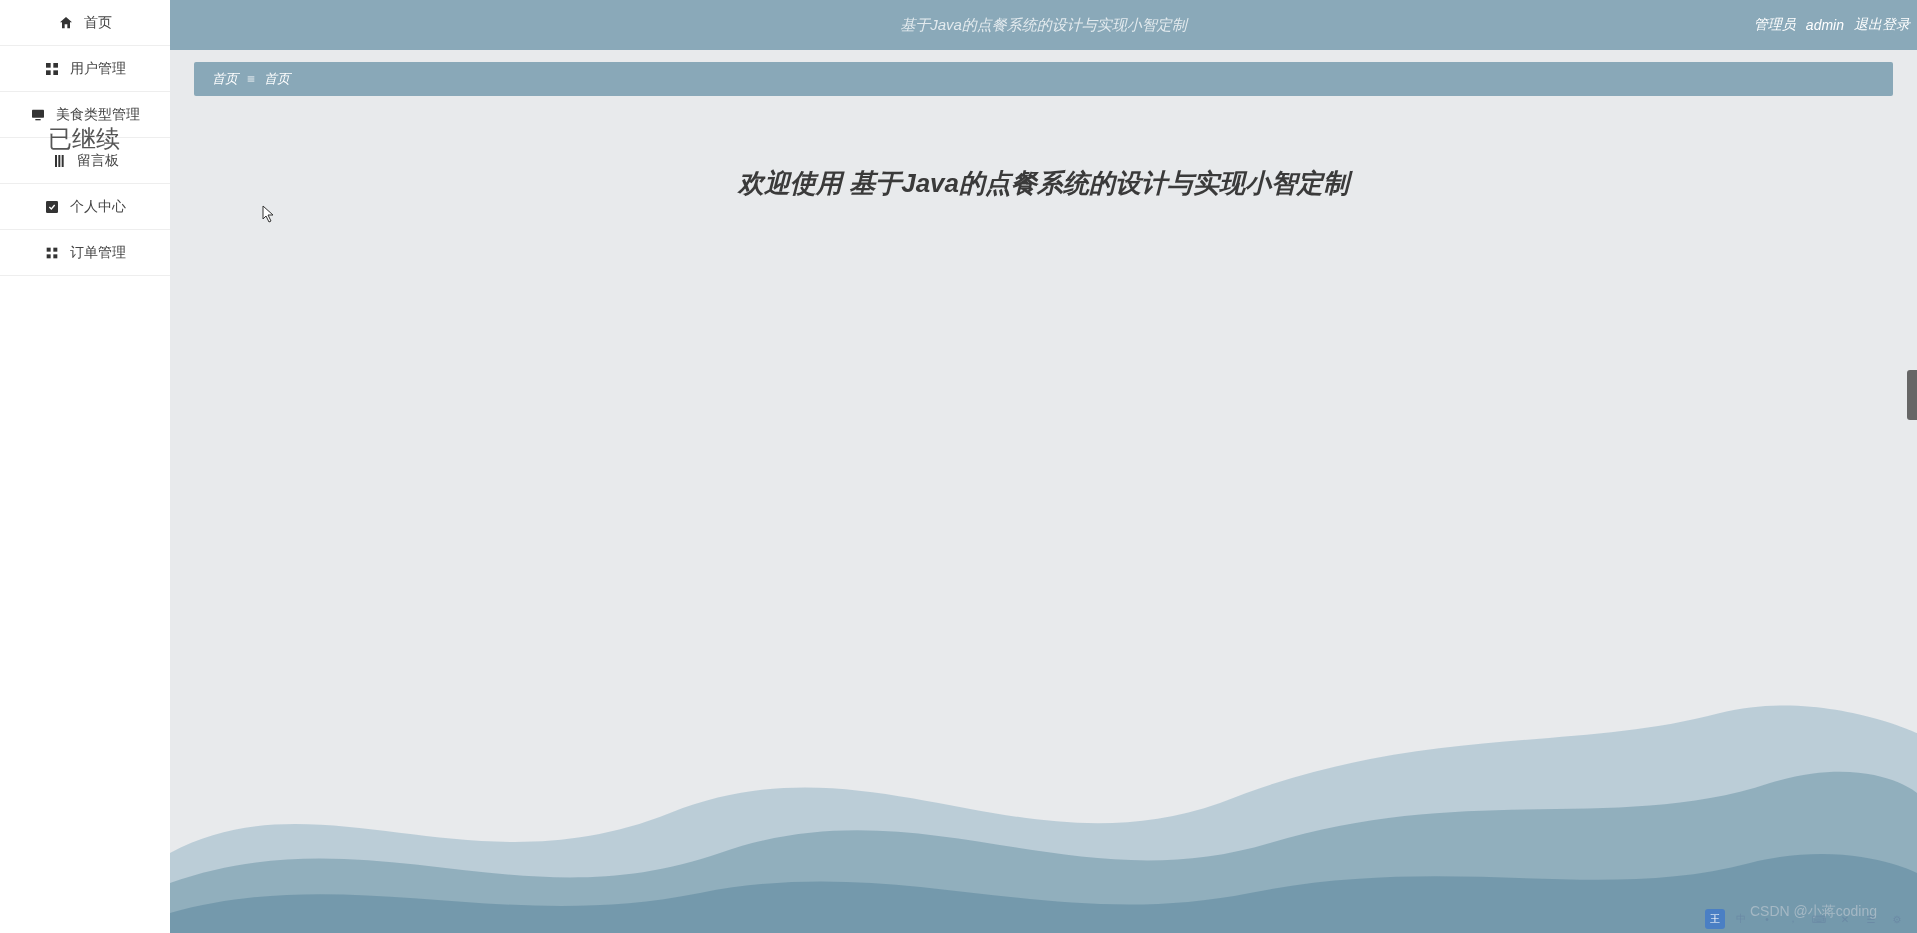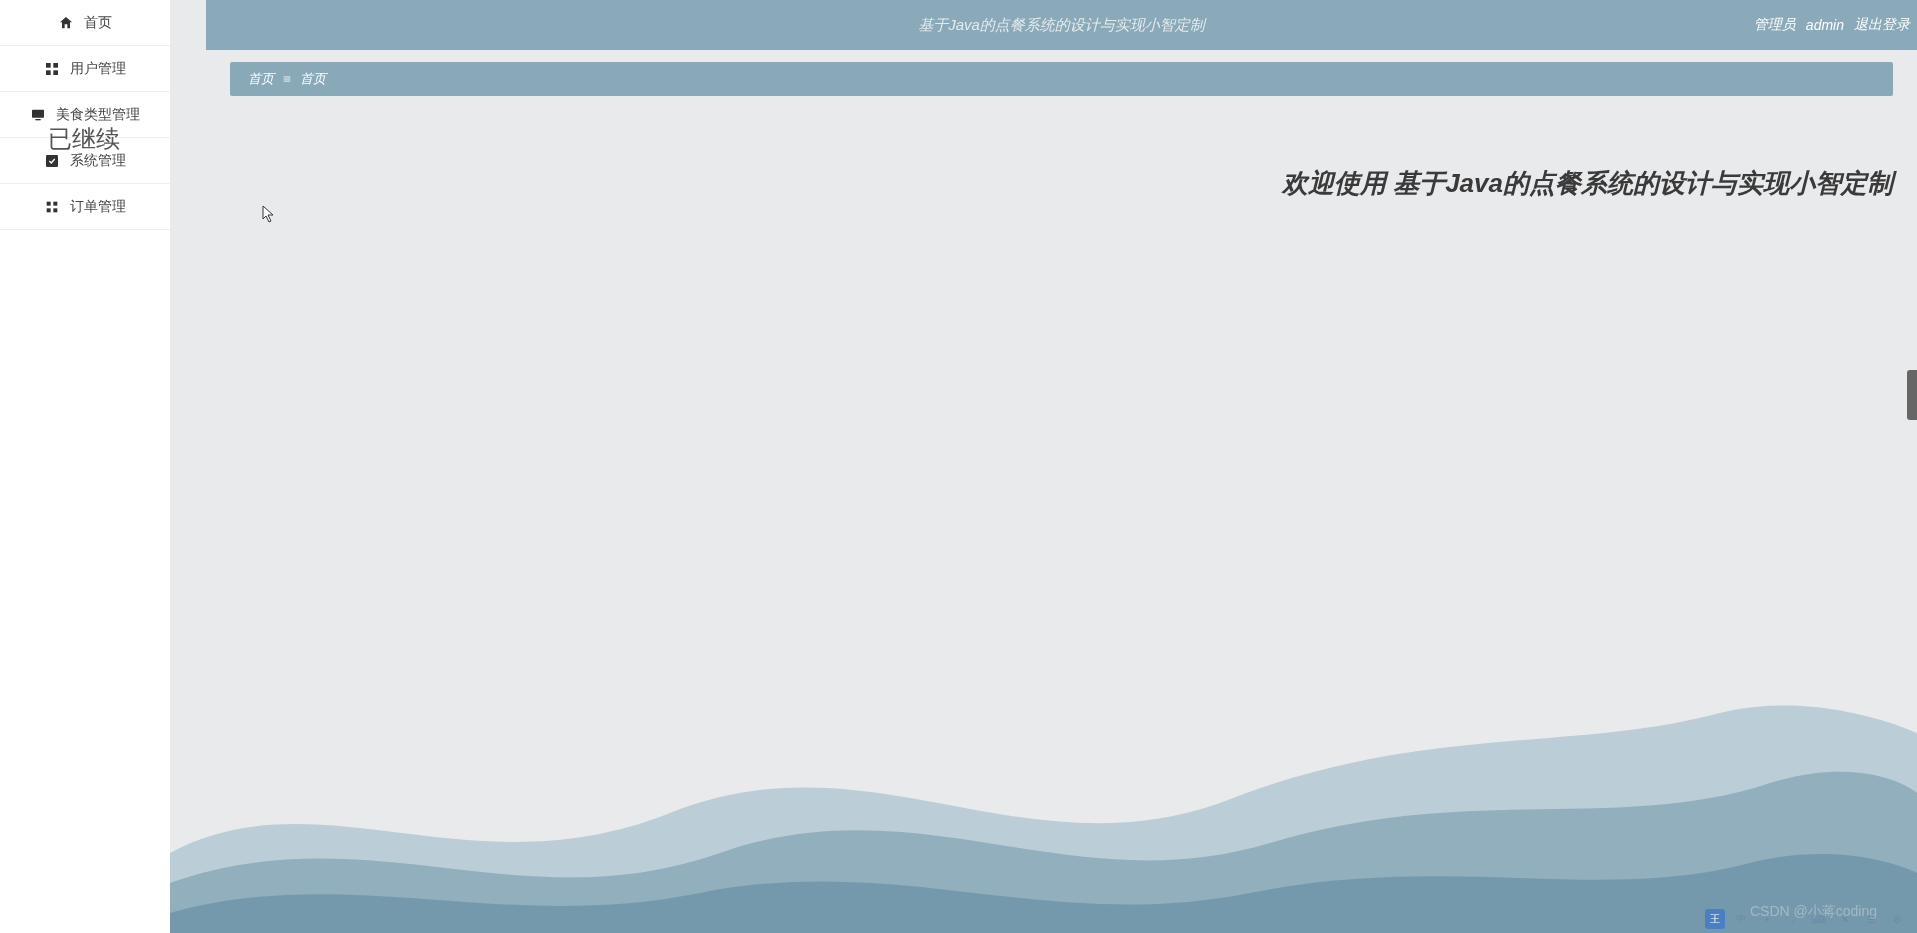--- a/index.html
+++ b/index.html
@@ -12,21 +12,20 @@
       background: #e8eaec;
       overflow: hidden;
       width: 1917px;
       height: 933px;
       position: relative;
     }
     .layout {
       display: flex;
       width: 100%;
       height: 100%;
-      gap: 36px;
     }
     .sidebar {
       width: 170px;
       background: #ffffff;
       height: 100%;
       flex-shrink: 0;
       position: relative;
       z-index: 10;
     }
     .sidebar-item {
@@ -114,21 +113,20 @@
     }
     .page-content {
       background: transparent;
       padding-top: 70px;
       text-align: center;
     }
     .welcome-text {
       font-size: 26px;
       font-weight: 600;
       color: #3a3a3a;
-      text-align: right;
     }
     .watermark {
       position: absolute;
       top: 95px;
       left: 48px;
       font-size: 24px;
       color: #555;
       pointer-events: none;
       z-index: 20;
       font-weight: 500;
@@ -231,25 +229,35 @@
         <svg viewBox="0 0 24 24" width="16" height="16" fill="#333">
             <rect x="3" y="4" width="18" height="12" rx="1"></rect>
             <rect x="8" y="18" width="8" height="2"></rect>
           </svg>
       </span>
       <span class="sidebar-label">美食类型管理</span>
     </div>
     <div class="sidebar-item">
       <span class="sidebar-icon">
         <svg viewBox="0 0 24 24" width="16" height="16" fill="#333">
+            <rect x="6" y="3" width="3" height="18"></rect>
+            <rect x="11" y="3" width="3" height="18"></rect>
+            <rect x="16" y="3" width="3" height="18"></rect>
+          </svg>
+      </span>
+      <span class="sidebar-label">留言板</span>
+    </div>
+    <div class="sidebar-item">
+      <span class="sidebar-icon">
+        <svg viewBox="0 0 24 24" width="16" height="16" fill="#333">
             <rect x="3" y="3" width="18" height="18" rx="2"></rect>
             <path d="M8 12l3 3 5-6" stroke="#fff" stroke-width="2" fill="none"></path>
           </svg>
       </span>
-      <span class="sidebar-label">系统管理</span>
+      <span class="sidebar-label">个人中心</span>
     </div>
     <div class="sidebar-item">
       <span class="sidebar-icon">
         <svg viewBox="0 0 24 24" width="16" height="16" fill="#333">
             <rect x="4" y="4" width="6" height="6"></rect>
             <rect x="14" y="4" width="6" height="6"></rect>
             <rect x="4" y="14" width="6" height="6"></rect>
             <rect x="14" y="14" width="6" height="6"></rect>
           </svg>
       </span>

